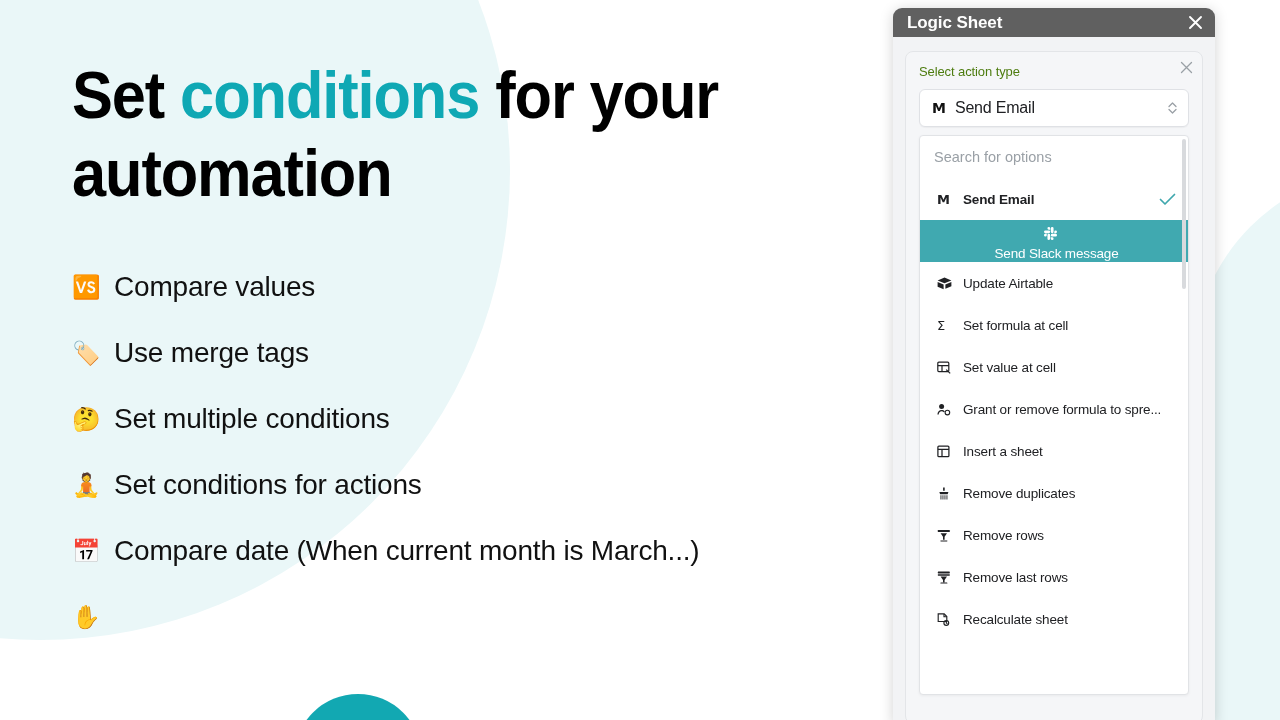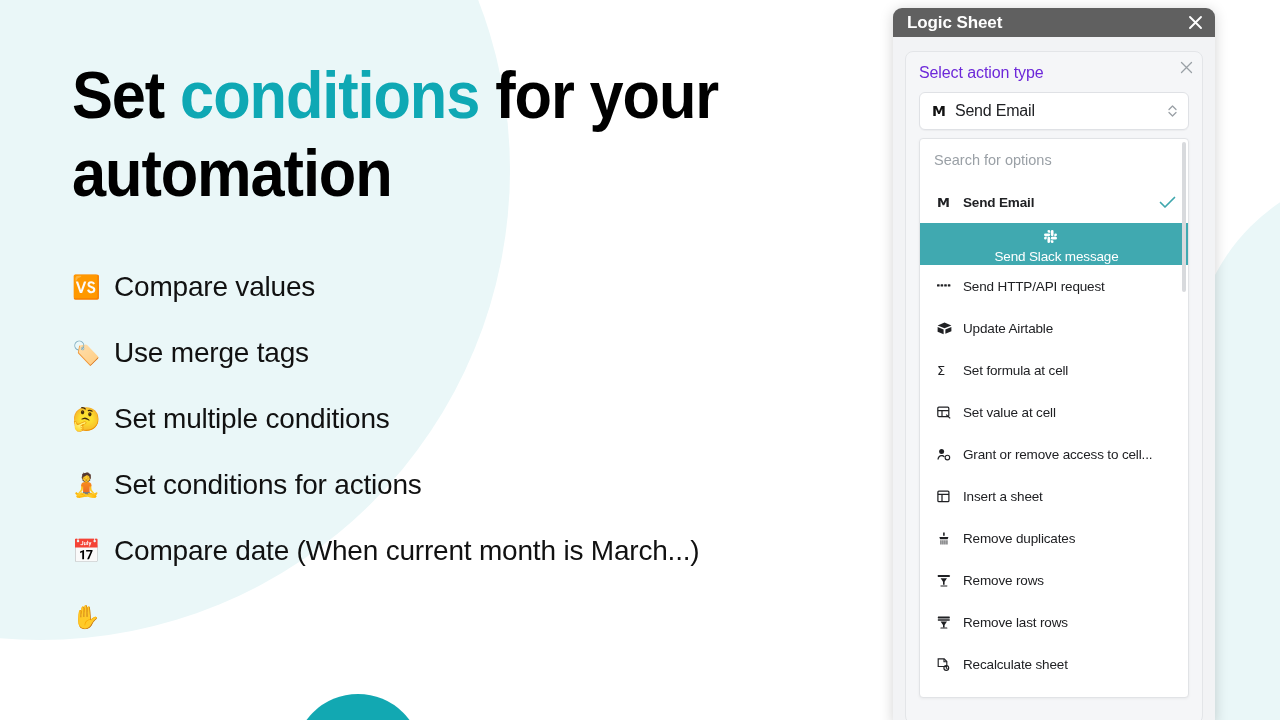--- a/index.html
+++ b/index.html
@@ -133,22 +133,22 @@
     height: 100%;
   }
   #card-close-icon {
     position: absolute;
     right: 9px; top: 9px;
     color: #9aa0a6;
     cursor: pointer;
     line-height: 0;
   }
   #select-action-label {
-    font-size: 16px;
-    color: #6d28d9;
+    font-size: 13px;
+    color: #4d7c0f;
     margin-bottom: 10px;
     letter-spacing: -0.1px;
   }
 
   #action-select {
     height: 38px;
     background: #ffffff;
     border: 1px solid #dfe1e5;
     border-radius: 6px;
     display: flex;
@@ -325,31 +325,20 @@
 
             <li class="option-row highlighted">
               <span class="option-icon">
                 <svg width="13" height="13" viewBox="0 0 24 24" aria-hidden="true" fill="currentColor">
                   <path d="M5.1 15.1a2.53 2.53 0 0 1-2.52 2.52A2.53 2.53 0 0 1 .06 15.1a2.53 2.53 0 0 1 2.52-2.52H5.1zm1.27 0a2.53 2.53 0 0 1 2.52-2.52 2.53 2.53 0 0 1 2.52 2.52v6.32A2.53 2.53 0 0 1 8.89 24a2.53 2.53 0 0 1-2.52-2.52zM8.89 5.04A2.53 2.53 0 0 1 6.37 2.52 2.53 2.53 0 0 1 8.89 0a2.53 2.53 0 0 1 2.52 2.52v2.52zm0 1.28a2.53 2.53 0 0 1 2.52 2.52 2.53 2.53 0 0 1-2.52 2.52H2.55A2.53 2.53 0 0 1 .03 8.84a2.53 2.53 0 0 1 2.52-2.52zM18.92 8.84a2.53 2.53 0 0 1 2.52-2.52A2.53 2.53 0 0 1 23.96 8.84a2.53 2.53 0 0 1-2.52 2.52h-2.52zm-1.27 0a2.53 2.53 0 0 1-2.52 2.52 2.53 2.53 0 0 1-2.52-2.52V2.52A2.53 2.53 0 0 1 15.13 0a2.53 2.53 0 0 1 2.52 2.52zM15.13 18.96a2.53 2.53 0 0 1 2.52 2.52A2.53 2.53 0 0 1 15.13 24a2.53 2.53 0 0 1-2.52-2.52v-2.52zm0-1.27a2.53 2.53 0 0 1-2.52-2.52 2.53 2.53 0 0 1 2.52-2.52h6.33a2.53 2.53 0 0 1 2.52 2.52 2.53 2.53 0 0 1-2.52 2.52z"></path>
                 </svg>
               </span>
               <span class="option-label">Send Slack message</span>
             </li>
 
-            <li class="option-row">
-              <span class="option-icon">
-                <svg width="15" height="10" viewBox="0 0 15 10" aria-hidden="true" fill="currentColor">
-                  <rect x="0" y="3.2" width="2.6" height="2.2" rx="0.5"></rect>
-                  <rect x="3.6" y="3.2" width="2.6" height="2.2" rx="0.5"></rect>
-                  <rect x="7.2" y="3.2" width="2.6" height="2.2" rx="0.5"></rect>
-                  <rect x="10.8" y="3.2" width="2.6" height="2.2" rx="0.5"></rect>
-                </svg>
-              </span>
-              <span class="option-label">Send HTTP/API request</span>
-            </li>
 
             <li class="option-row">
               <span class="option-icon">
                 <svg width="15" height="13" viewBox="0 0 15 13" aria-hidden="true" fill="currentColor">
                   <path d="M7.5 0.6 L14.4 3.4 L7.5 6.2 L0.6 3.4 Z"></path>
                   <path d="M0.6 5.0 L6.6 7.5 L6.6 12.3 L0.6 9.8 Z"></path>
                   <path d="M8.4 7.5 L14.4 5.0 L14.4 9.2 L8.4 11.8 Z"></path>
                 </svg>
               </span>
               <span class="option-label">Update Airtable</span>
@@ -372,21 +361,21 @@
             </li>
 
             <li class="option-row">
               <span class="option-icon">
                 <svg width="14" height="13" viewBox="0 0 14 13" aria-hidden="true" fill="currentColor">
                   <circle cx="4.6" cy="3.4" r="2.5"></circle>
                   <path d="M0.4 11.6 c0-2.8 1.9-4.6 4.2-4.6 c1.3 0 2.4 0.5 3.2 1.4 l-1 0.9 c-0.6-0.6-1.3-1-2.2-1 c-1.6 0-2.9 1.3-2.9 3.3z"></path>
                   <circle cx="10.4" cy="9.6" r="2.3" fill="none" stroke="currentColor" stroke-width="1.1"></circle>
                 </svg>
               </span>
-              <span class="option-label">Grant or remove access to cell...</span>
+              <span class="option-label">Grant or remove formula to spre...</span>
             </li>
 
             <li class="option-row">
               <span class="option-icon">
                 <svg width="13" height="13" viewBox="0 0 13 13" aria-hidden="true" fill="none" stroke="currentColor" stroke-width="1.25">
                   <rect x="0.9" y="1.1" width="11" height="10.6" rx="1"></rect>
                   <path d="M0.9 4.3 H11.9 M5.0 4.3 V11.7"></path>
                 </svg>
               </span>
               <span class="option-label">Insert a sheet</span>

